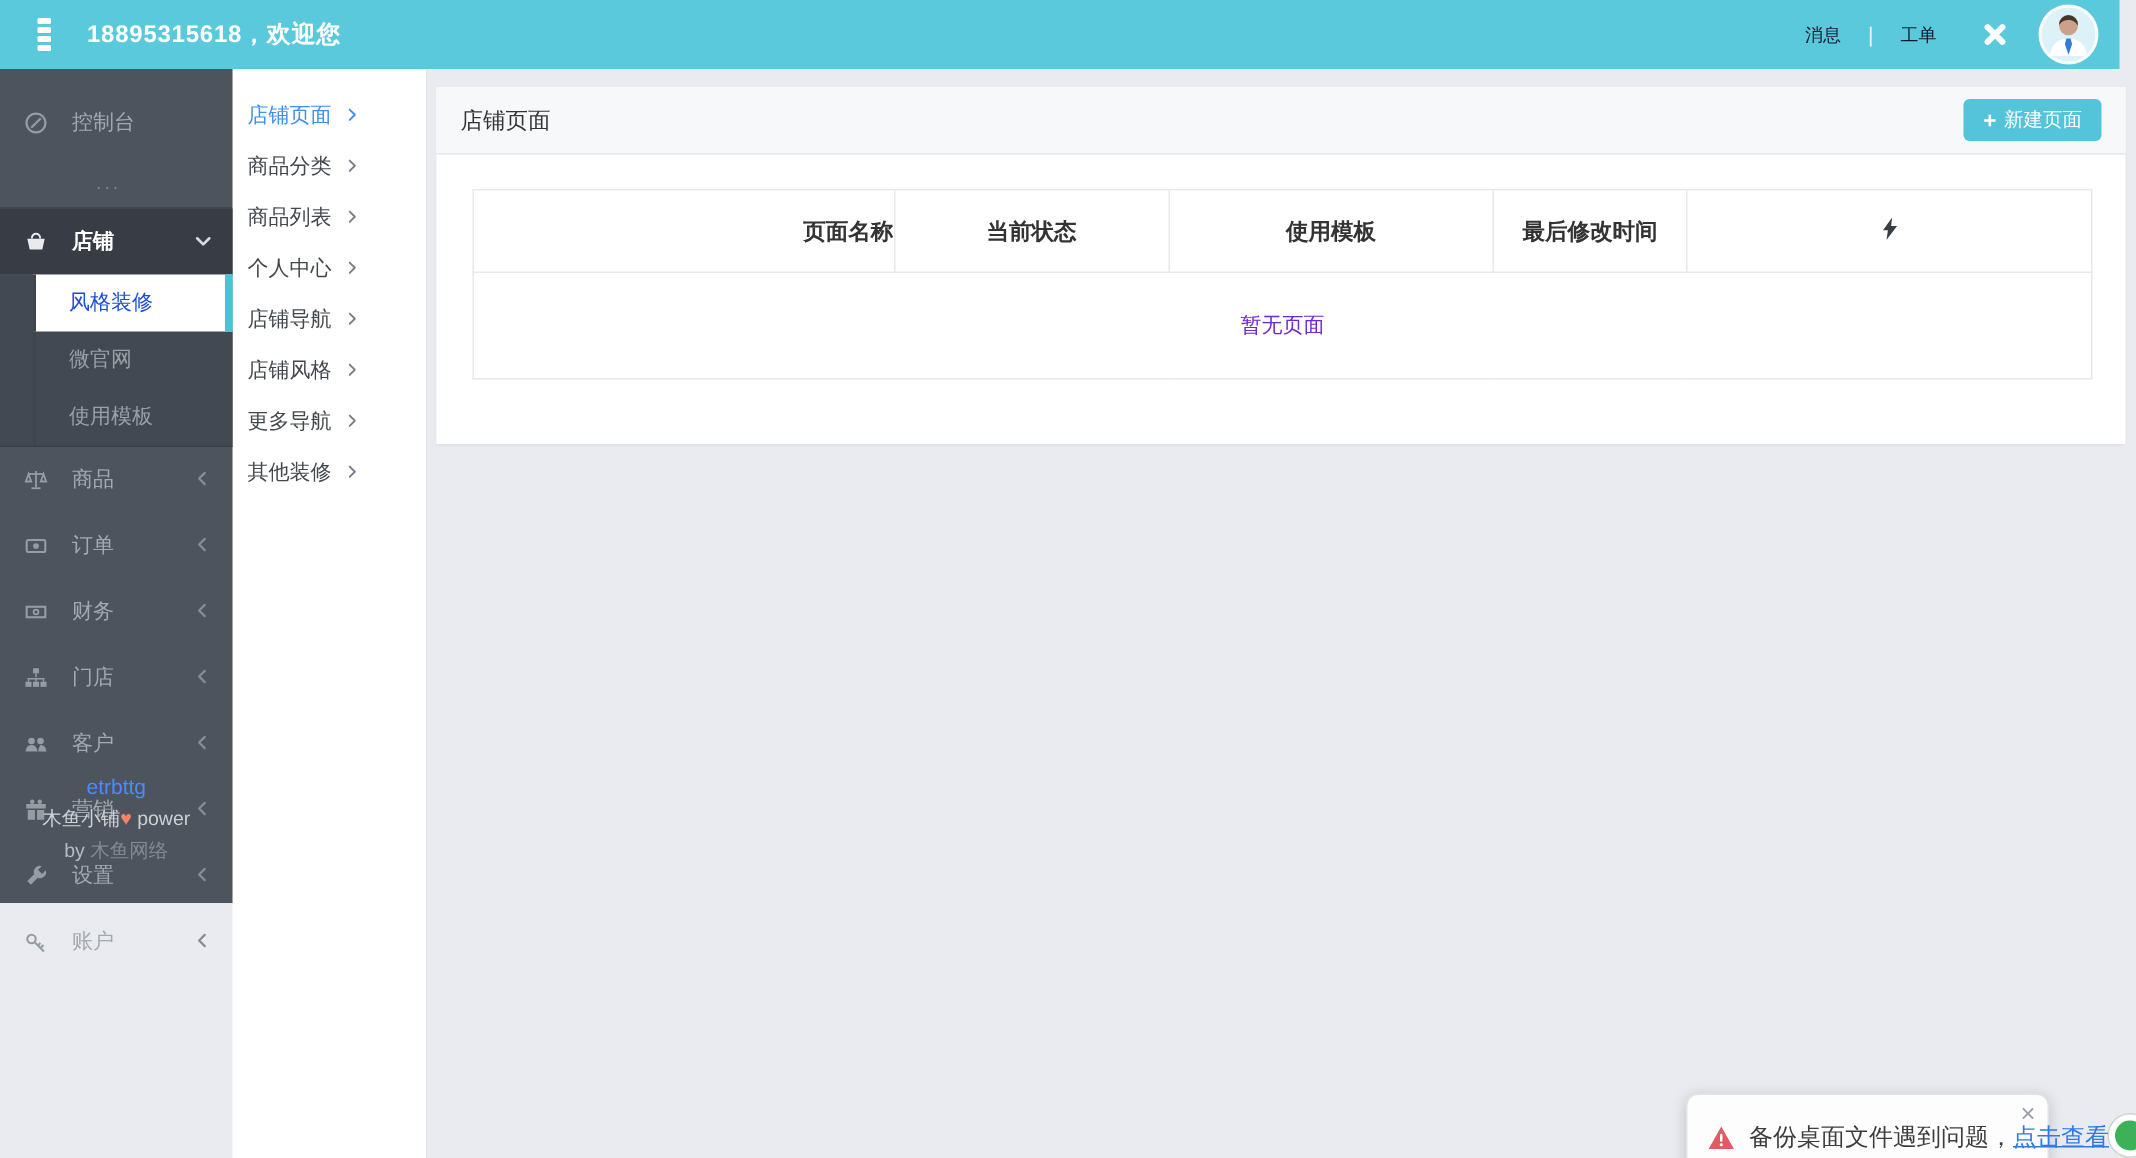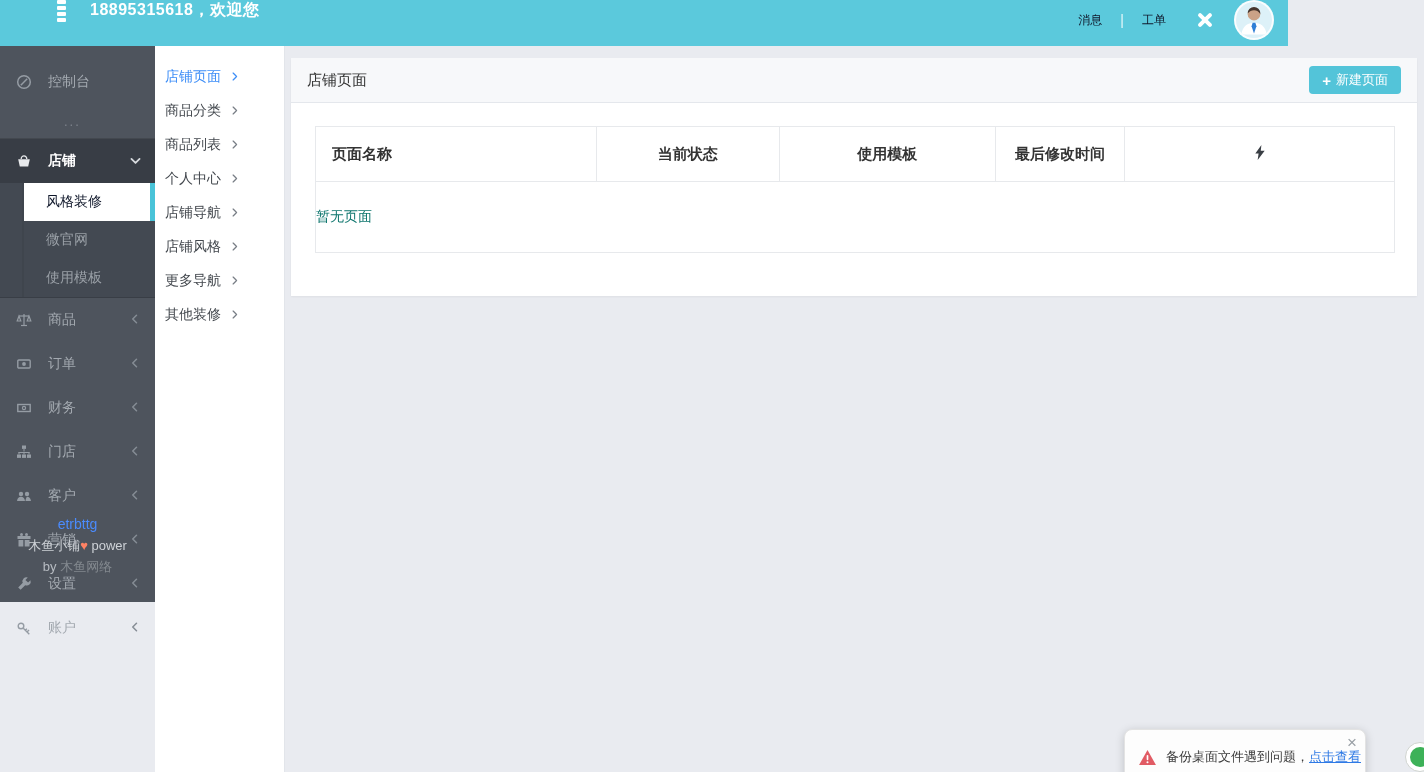--- a/index.html
+++ b/index.html
@@ -1,20 +1,20 @@
 <!DOCTYPE html>
 <html><head>
 <meta charset="utf-8">
 <style>
   * { margin:0; padding:0; box-sizing:border-box; }
   html,body { width:1424px; height:772px; overflow:hidden; }
   body { font-family:"Liberation Sans","DejaVu Sans",sans-serif; background:#e9ebf0; position:relative; }
 
   
-  .topbar { position:absolute; top:0; left:0; width:1288px; height:46px; background:#5bc9dc; display:flex; align-items:flex-start; z-index:30;padding-left:32px; }
+  .topbar { position:absolute; top:0; left:0; width:1413px; height:46px; background:#5bc9dc; display:flex; align-items:center; z-index:30; }
   .menu-toggle { width:58px; display:flex; justify-content:center; cursor:pointer; }
   .menu-toggle .bars { display:flex; flex-direction:column; gap:2px; }
   .menu-toggle .bars i { display:block; width:9px; height:4px; background:#fff; border-radius:1px; }
   .welcome { color:#fff; font-size:16px; font-weight:bold; letter-spacing:.5px; }
   .topbar-right { margin-left:auto; display:flex; align-items:center; gap:18px; padding-right:14px; }
   .top-link { color:#0f172a; font-size:12px; cursor:pointer; }
   .top-divider { color:rgba(255,255,255,.85); font-size:14px; }
   .tools-icon { position:relative; width:22px; height:22px; cursor:pointer; margin-left:10px; }
   .tools-icon i { position:absolute; left:2px; top:9px; width:18px; height:4px; background:#fff; border-radius:2px; }
   .tools-icon i:first-child { transform:rotate(45deg); }
@@ -27,21 +27,21 @@
   .side-item .ico { width:18px; height:16px; margin-right:14px; color:#959ca4; display:flex; align-items:center; }
   .side-item .lbl { flex:1; }
   .side-item .chev { width:14px; height:14px; color:#868d95; }
   .console-block { padding-top:14px; border-bottom:1px solid rgba(0,0,0,.14); }
   .dots-item { height:34px; display:flex; align-items:center; padding-left:64px; color:#7d838c; font-size:13px; letter-spacing:2px; cursor:pointer; }
   .shop-head { background:#383d45; color:#fff; font-weight:bold; }
   .shop-head .ico { color:#e8eaec; }
   .shop-head .chev { color:#d7dade; }
   .submenu { background:#4e545d; border-bottom:1px solid rgba(0,0,0,.14); }
   .sub-item { height:38px; margin-left:22px; display:flex; align-items:center; padding-left:22px; color:#9aa0a7; font-size:14px; cursor:pointer; border-left:2px solid #3f454d; }
-  .sub-item.active { background:#fff; color:#0f172a; border-right:5px solid #49c3d8; border-left:2px solid #3f454d; }
+  .sub-item.active { background:#fff; color:#1d4ed8; border-right:5px solid #49c3d8; border-left:2px solid #3f454d; }
   .submenu-wrap { background:#434952; }
   .side-footer { position:absolute; bottom:25px; left:0; width:155px; text-align:center; font-size:13px; line-height:21px; }
   .shopname { color:#4a8bfe; font-size:14px; cursor:pointer; }
   .power-line { color:#ced2d7; }
   .heart { color:#ff8264; }
   .by-line { color:#b7bcc2; }
   .by-brand { color:#83898f; }
 
   
   .subnav { position:absolute; top:46px; left:155px; width:130px; height:726px; background:#fff; border-right:1px solid #e2e5ea; z-index:10; padding-top:14px; }
@@ -54,30 +54,30 @@
   
   .main { position:absolute; top:46px; left:286px; width:1138px; height:726px; background:#e9ebf0; }
   .card { position:absolute; top:12px; left:5px; width:1126px; background:#fff; box-shadow:0 1px 2px rgba(0,0,0,.05); }
   .card-head { height:45px; background:#f7f8fa; border-bottom:1px solid #e4e7ec; display:flex; align-items:center; padding:0 16px; }
   .card-title { font-size:15px; color:#333; }
   .new-btn { margin-left:auto; background:#53c4d9; color:#fff; border:none; border-radius:4px; height:28px; padding:0 13px; font-size:13px; cursor:pointer; display:flex; align-items:center; gap:5px; font-family:inherit; }
   .new-btn .plus { font-size:15px; font-weight:bold; line-height:1; }
   .card-body { padding:23px 22px 43px 24px; }
   table.pages { width:100%; border-collapse:collapse; }
   table.pages th { border:1px solid #e7e9ec; height:55px; font-size:15px; color:#333; font-weight:bold; text-align:center; }
-  table.pages th.first { text-align:left; padding-left:16px; }
-  table.pages td.empty { border:1px solid #e7e9ec; height:71px; text-align:left; font-size:14px; color:#0f766e; }
+  table.pages th.first { text-align:right; padding-left:16px; }
+  table.pages td.empty { border:1px solid #e7e9ec; height:71px; text-align:center; font-size:14px; color:#6d28d9; }
   .bolt { width:12px; height:15px; display:inline-block; color:#3a3f45; }
 
   
   .toast { position:absolute; left:1124px; top:729px; width:242px; height:60px; background:#fdfdfd; border:1px solid #e3e3e3; border-radius:8px; box-shadow:0 2px 10px rgba(0,0,0,.18); z-index:40; }
   .toast-close { position:absolute; top:4px; right:8px; font-size:17px; color:#9aa0a6; cursor:pointer; line-height:1; }
   .toast-row { display:flex; align-items:center; gap:10px; padding:18px 10px 0 14px; }
   .warn-ico { width:17px; height:15px; flex:0 0 auto; }
-  .toast-text { font-size:13px; color:#3c3c3c; white-space:nowrap; }
+  .toast-text { font-size:16px; color:#3c3c3c; white-space:nowrap; }
   .toast-link { color:#2f7ae5; text-decoration:underline; cursor:pointer; }
 
   .tray-dot { position:absolute; right:-11px; top:742px; width:30px; height:30px; border-radius:50%; background:#fff; border:1px solid #d0d4d0; display:flex; align-items:center; justify-content:center; z-index:39; cursor:pointer; }
   .tray-dot i { display:block; width:20px; height:20px; border-radius:50%; background:#3db158; }
 
   svg { display:block; }
 </style>
 </head>
 <body>
 

